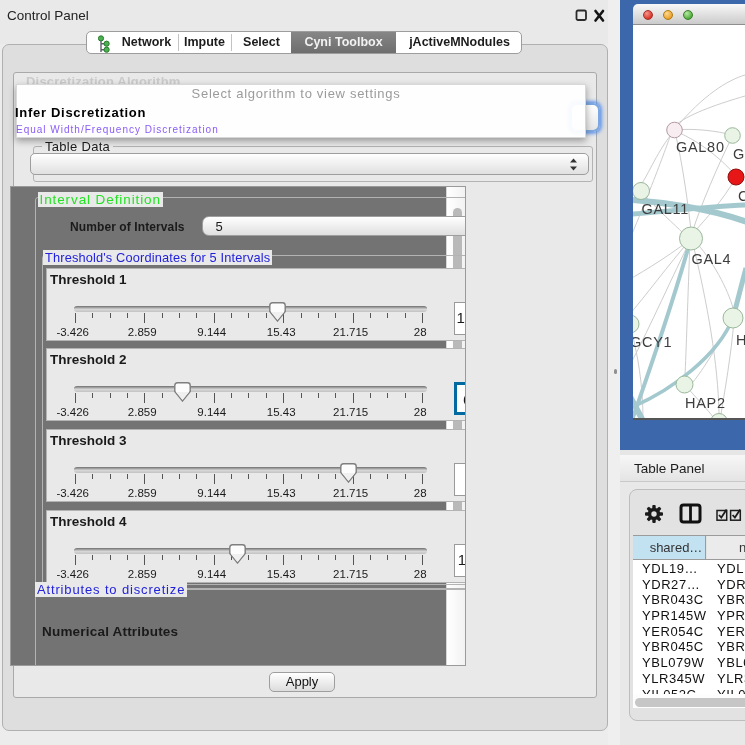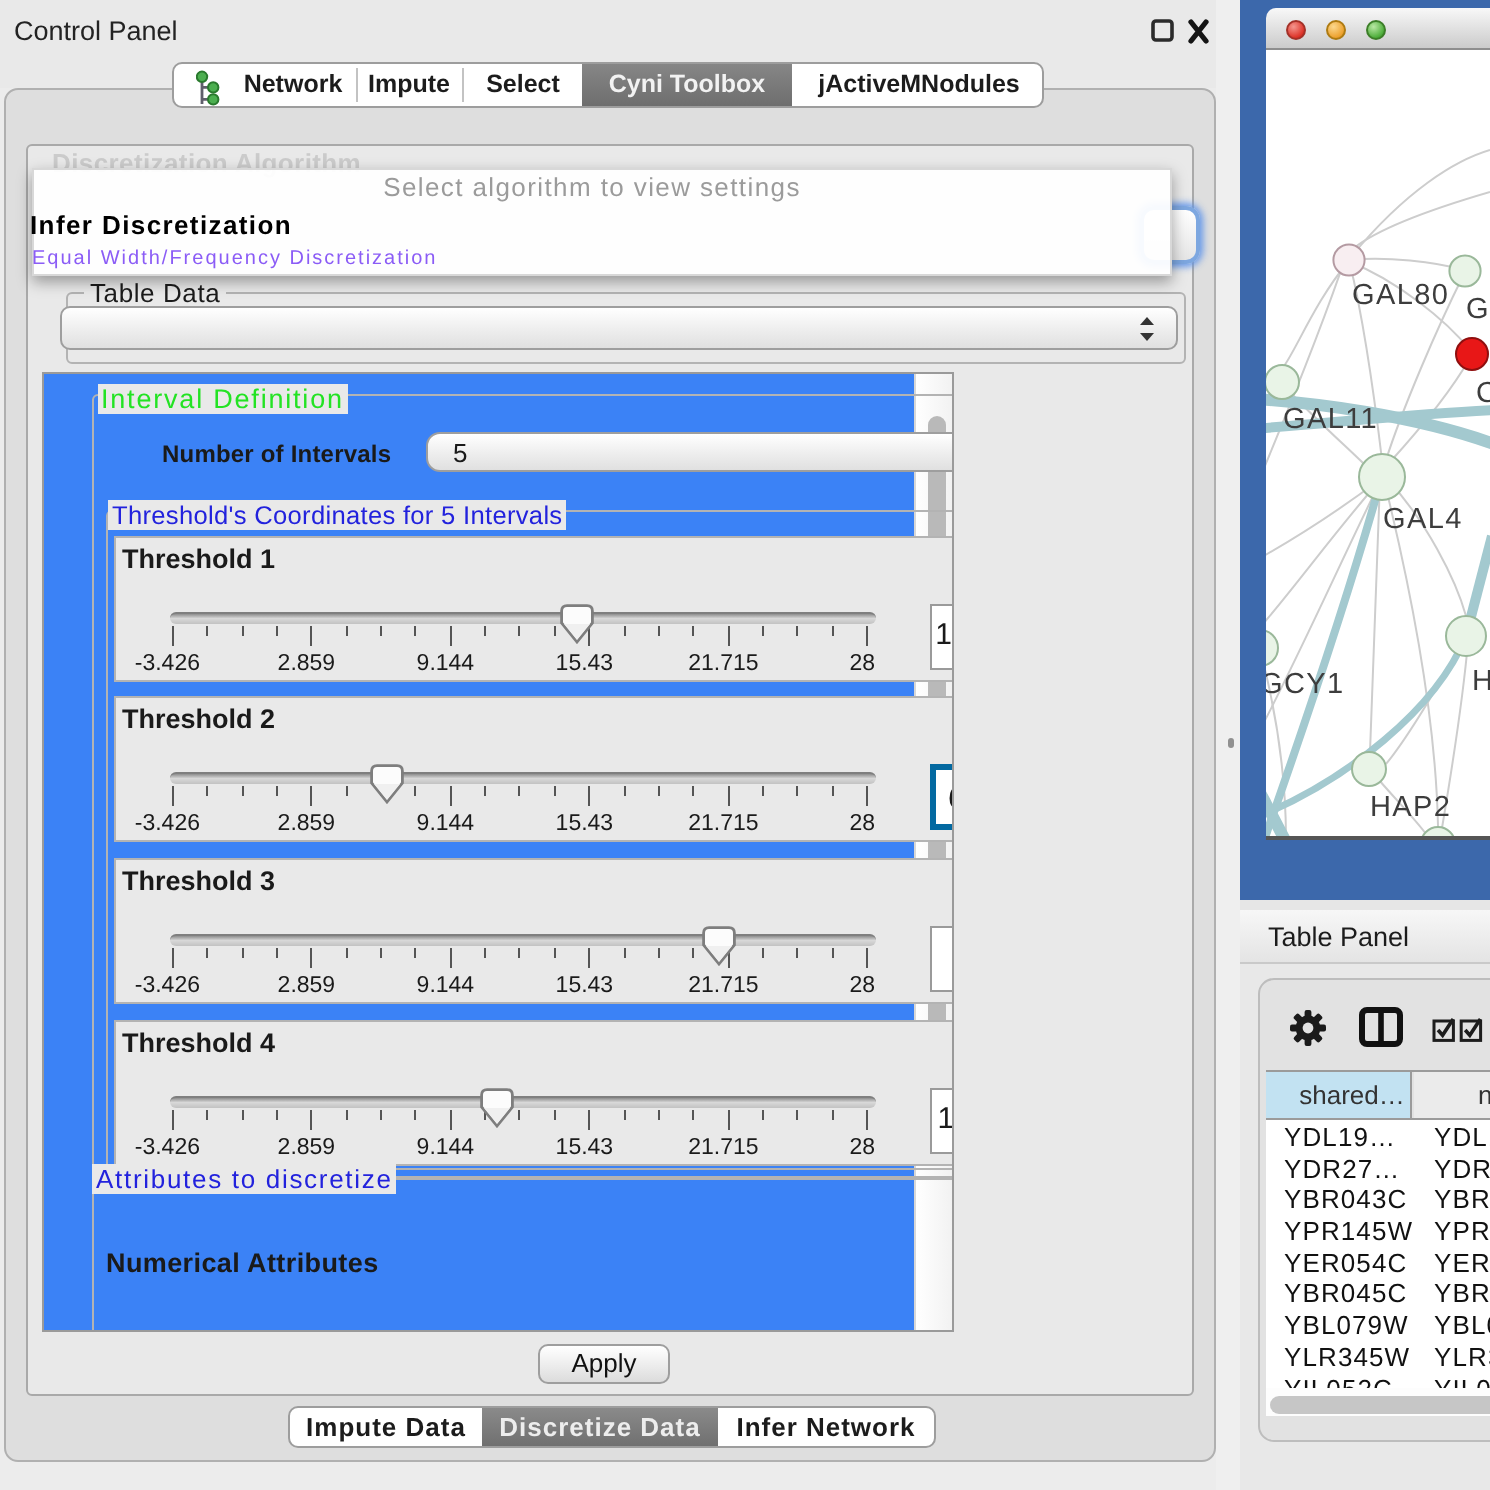--- a/index.html
+++ b/index.html
@@ -42,21 +42,21 @@
   <div class="abs" style="left:33px;top:146px;width:560px;height:36px;border:1px solid #b3b3b3;border-radius:3px;"></div>
   <div class="abs" style="left:42px;top:139px;background:#e9e9e9;padding:0 3px;font-size:13px;letter-spacing:0.3px;color:#1c1c1c;">Table Data</div>
 
   <div class="abs" style="left:30px;top:153px;width:559px;height:22px;border:1px solid #9e9e9e;border-radius:5px;background:linear-gradient(#ffffff,#ececec 60%,#e0e0e0);">
     <svg class="abs" style="right:10px;top:4px;" width="9" height="13" viewBox="0 0 9 13">
       <path d="M4.5 0.5 L8 4.5 L1 4.5 Z" fill="#333"></path>
       <path d="M4.5 12.5 L8 8.5 L1 8.5 Z" fill="#333"></path>
     </svg>
   </div>
 
-  <div class="abs" id="scrollpane" style="left:21px;top:186px;width:456px;height:480px;border:1px solid #9a9a9a;background:#3b82f6;overflow:hidden;">
+  <div class="abs" id="scrollpane" style="left:10px;top:186px;width:456px;height:480px;border:1px solid #9a9a9a;background:#737373;overflow:hidden;">
 
     <div class="abs" style="right:0;top:0;width:19px;height:478px;background:linear-gradient(90deg,#ffffff,#f2f2f2);border-left:1px solid #d7d7d7;"></div>
     <div class="abs" style="right:3.5px;top:21px;width:9px;height:366px;background:#b9b9b9;border-radius:4.5px;"></div>
 
     <div class="abs" style="left:24px;top:10px;width:489px;height:392px;border:1px solid #b3b3b3;border-radius:3px;"></div>
     <div class="abs" style="left:26.5px;top:4.5px;background:#e9e9e9;padding:0 2px;font-size:13.5px;letter-spacing:0.9px;color:#23e323;">Interval Definition</div>
 
     <div class="abs" style="left:59px;top:33px;font-size:12px;font-weight:bold;letter-spacing:0.1px;">Number of Intervals</div>
     <div class="abs" style="left:190.5px;top:29px;width:290.5px;height:20px;border:1px solid #9e9e9e;border-radius:7px;background:linear-gradient(#ffffff,#ececec 60%,#e0e0e0);">
       <div class="abs" style="left:13px;top:0;height:19px;line-height:19px;font-size:13px;">5</div>
@@ -214,25 +214,20 @@
         <div class="abs" style="left:406.5px;top:32.5px;width:55px;height:33px;background:#fff;border:1px solid #9a9a9a;font-size:15px;text-align:right;line-height:29px;padding-right:5px;">11.344</div>
       </div>
 
     <div class="abs" style="left:24px;top:402px;width:484px;height:120px;border:1px solid #b3b3b3;border-radius:3px;"></div>
     <div class="abs" style="left:24px;top:395px;background:#e9e9e9;padding:0 2px;font-size:13px;letter-spacing:0.85px;color:#2222dd;">Attributes to discretize</div>
     <div class="abs" style="left:31px;top:414px;font-size:13.5px;font-weight:bold;letter-spacing:0.2px;margin-top:23px;">Numerical Attributes</div>
   </div>
 
   <div class="abs" style="left:269px;top:672px;width:66px;height:20px;border:1px solid #9e9e9e;border-radius:5px;background:linear-gradient(#ffffff,#ececec 55%,#dcdcdc);text-align:center;line-height:18px;font-size:13px;color:#111;">Apply</div>
 
-  <div class="abs" style="left:144px;top:703px;width:324px;height:21px;background:#fff;border:1px solid #9d9d9d;border-radius:5px;overflow:hidden;font-size:13px;">
-    <div class="abs" style="left:0;top:0;width:96px;height:19px;text-align:center;line-height:19px;font-weight:bold;letter-spacing:0.5px;color:#1c1c1c;">Impute Data</div>
-    <div class="abs" style="left:96px;top:0;width:118px;height:19px;text-align:center;line-height:19px;font-weight:bold;letter-spacing:0.5px;color:#ededed;background:linear-gradient(#8a8a8a,#707070);">Discretize Data</div>
-    <div class="abs" style="left:214px;top:0;width:108px;height:19px;text-align:center;line-height:19px;font-weight:bold;letter-spacing:0.5px;color:#1c1c1c;">Infer Network</div>
-  </div>
 
   <div class="abs" style="left:570px;top:103px;width:30px;height:29px;border:2.5px solid #7da7e0;border-radius:7px;background:linear-gradient(#ffffff,#e6e6e6);box-shadow:0 0 3.5px 1.5px rgba(90,145,235,0.9);"></div>
 
   <div class="abs" style="left:26px;top:74px;font-size:13px;font-weight:bold;letter-spacing:0.2px;color:#cbcbcb;">Discretization Algorithm</div>
 
   <div class="abs" style="left:16px;top:84px;width:570px;height:54px;background:rgba(255,255,255,0.94);box-shadow:0 3px 7px rgba(0,0,0,0.35);border:1px solid #d8d8d8;">
     <div class="abs" style="left:0;top:1px;width:558px;height:16px;text-align:center;font-size:13px;letter-spacing:0.7px;color:#9b9b9b;line-height:16px;">Select algorithm to view settings</div>
     <div class="abs" style="left:-2px;top:19px;font-size:13px;font-weight:bold;letter-spacing:0.7px;color:#000;line-height:17px;">Infer Discretization</div>
     <div class="abs" style="left:-1px;top:36px;font-size:10px;letter-spacing:1px;color:#8b5cf6;line-height:17px;text-align:right;">Equal Width/Frequency Discretization</div>
   </div>

